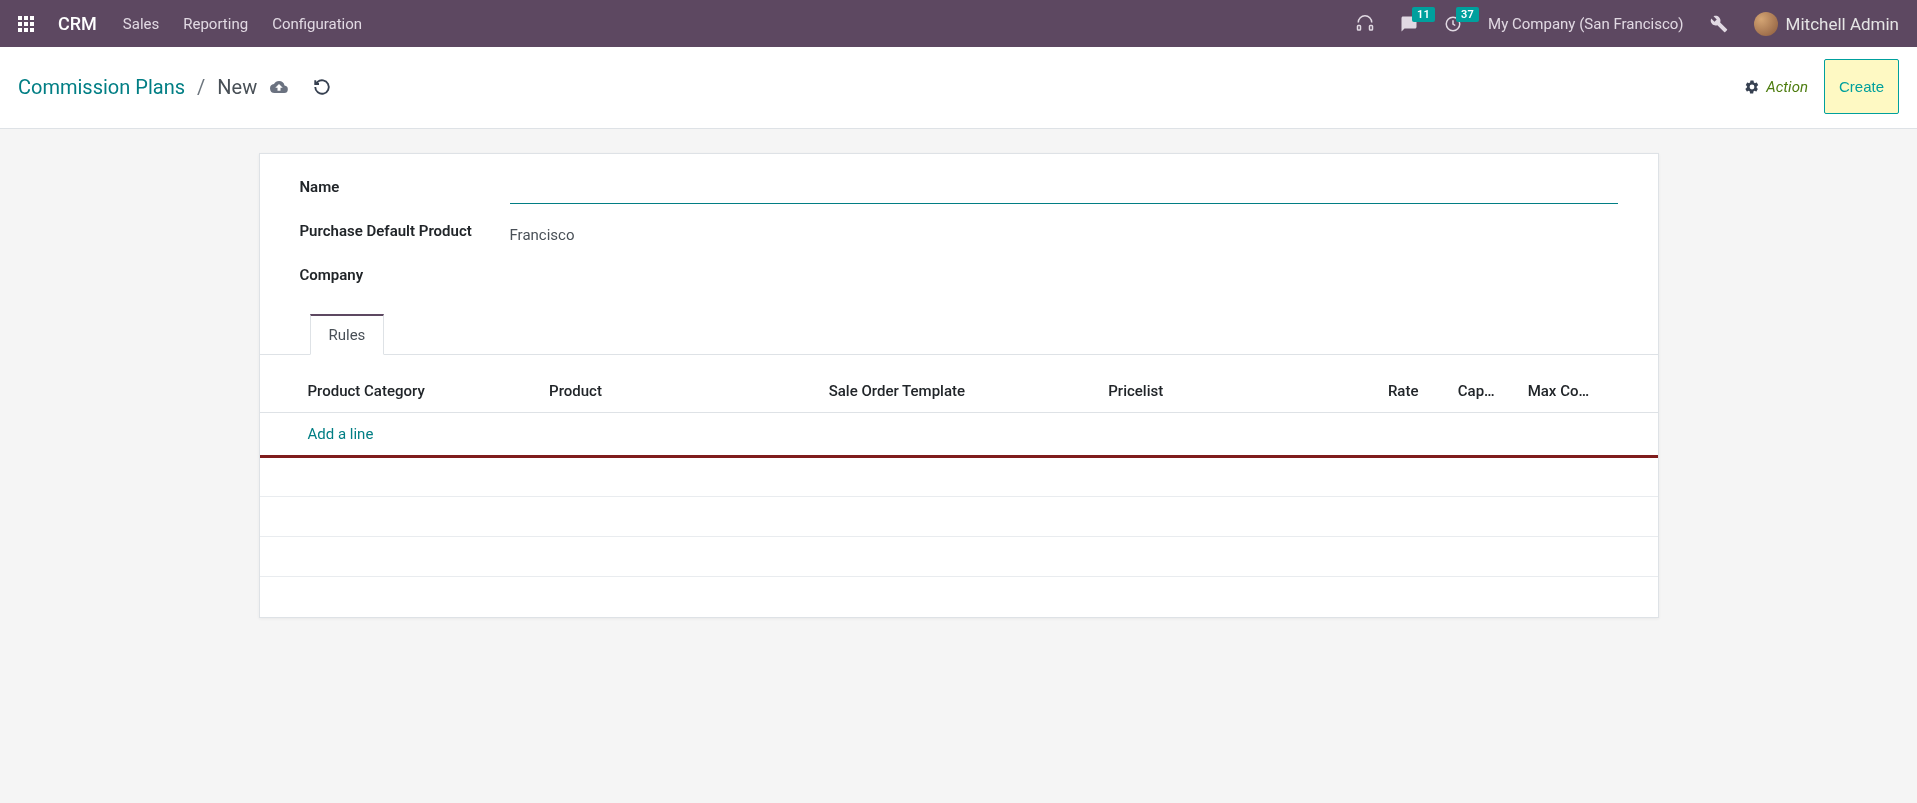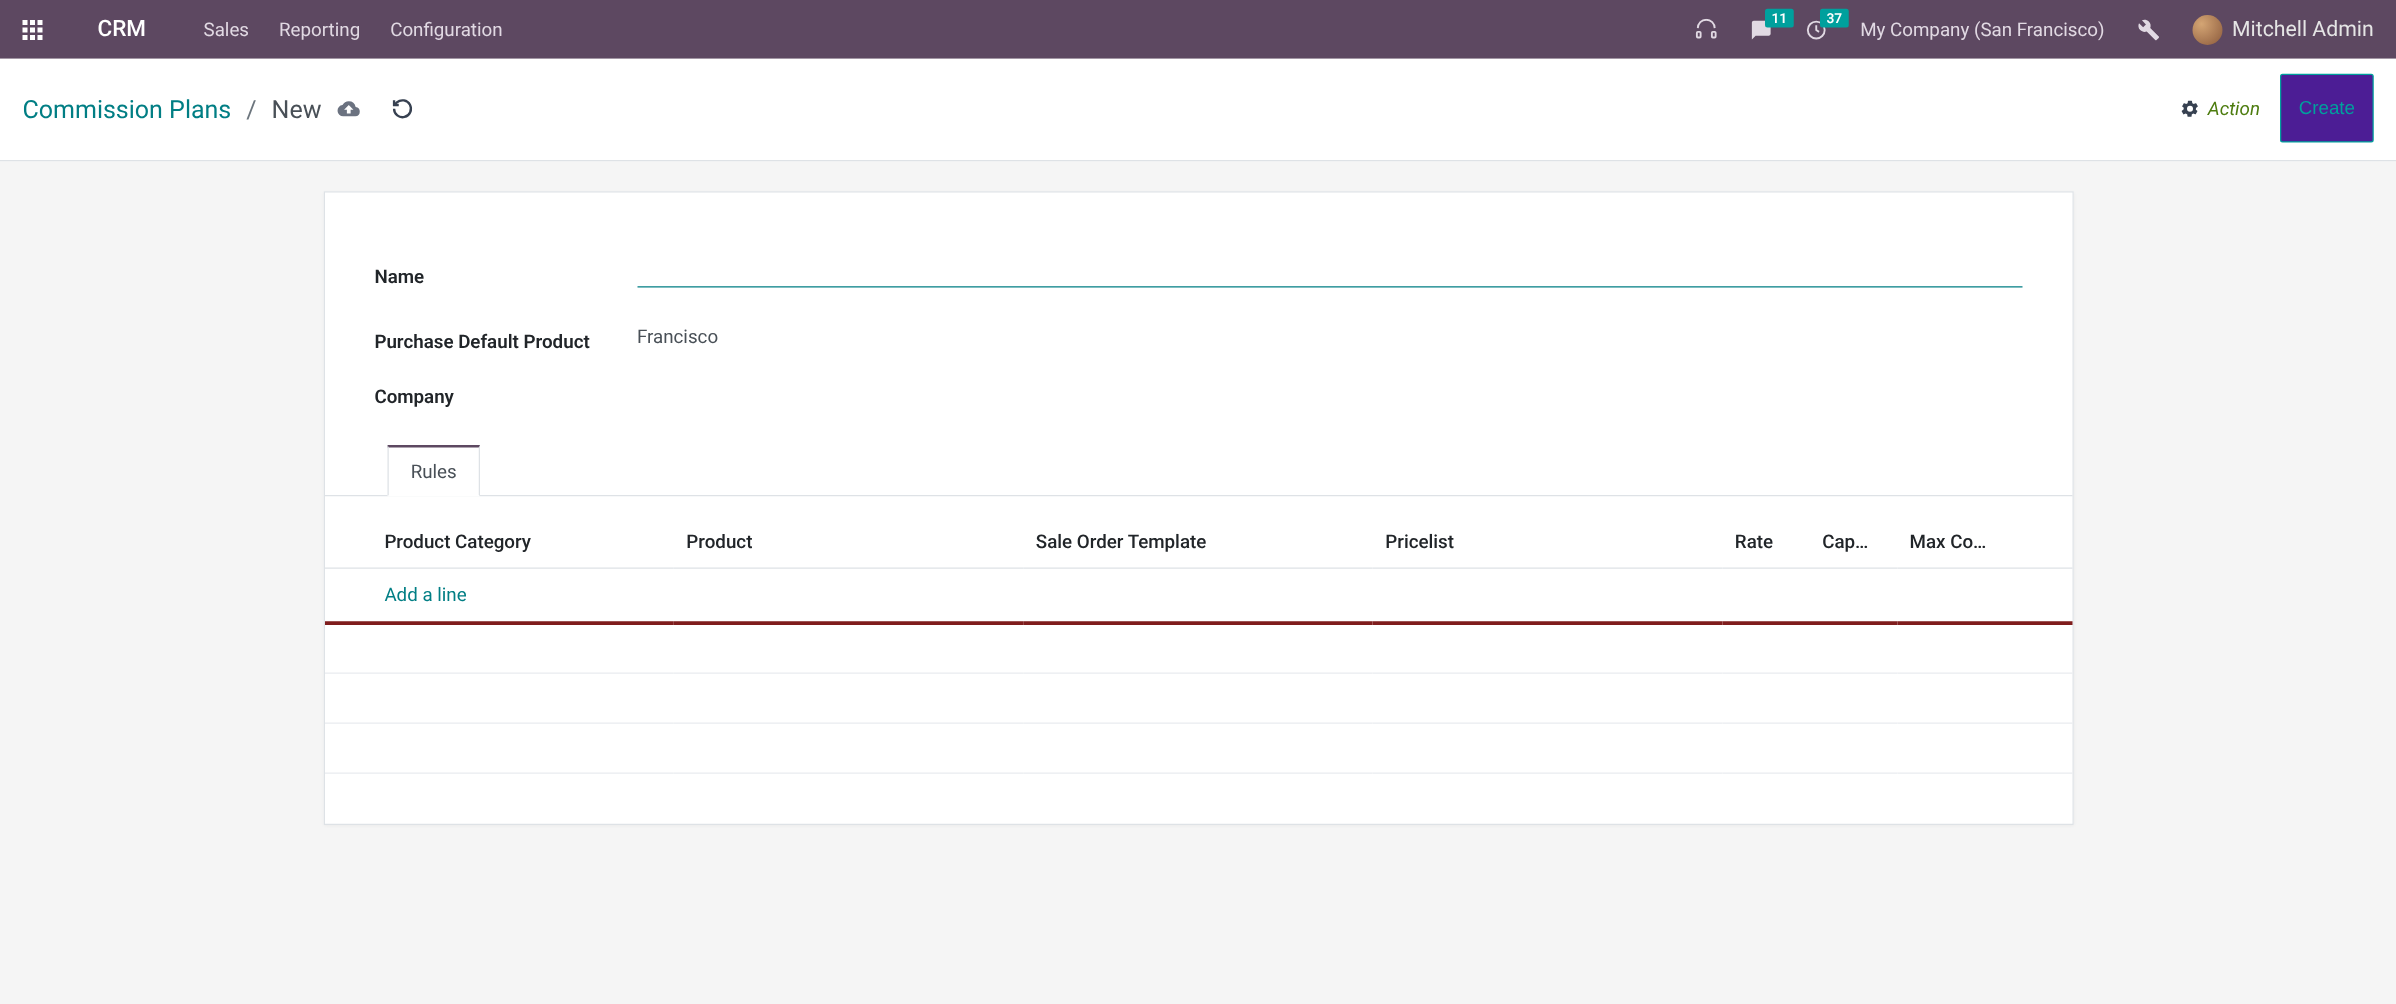--- a/index.html
+++ b/index.html
@@ -11,21 +11,21 @@
     }
     
     .navbar {
       background: #5d4861;
       color: #fff;
       height: 47px;
       display: flex;
       align-items: center;
       padding: 0 18px;
     }
-    .navbar-left { display: flex; align-items: center; gap: 36px; }
+    .navbar-left { display: flex; align-items: center; gap: 16px; }
     .apps-icon { display: grid; grid-template-columns: repeat(3,4px); grid-template-rows: repeat(3,4px); gap: 2px; cursor: pointer; }
     .apps-icon span { width:4px; height:4px; background:#fff; }
     .brand { font-size: 18px; font-weight:500; color:#fff; margin-left: 8px; margin-right: 10px; }
     .nav-menu { display:flex; gap: 24px; }
     .nav-menu a { color:#e1d9e3; text-decoration:none; font-size:15px; cursor:pointer; }
     .navbar-right { margin-left:auto; display:flex; align-items:center; gap:26px; }
     .systray-item { position:relative; display:flex; align-items:center; cursor:pointer; color:#e1d9e3; }
     .badge { position:absolute; top:-8px; left:12px; background:#00a09d; color:#fff; font-size:11px; font-weight:600; padding:1px 5px; border-radius:2px; }
     .company-name { color:#e1d9e3; font-size:15px; }
     .avatar { width:24px; height:24px; border-radius:50%; background: radial-gradient(circle at 30% 30%, #d4a574, #8b5a3c); display:inline-block; margin-right:8px; vertical-align:middle; }
@@ -49,38 +49,38 @@
     }
     .breadcrumb a { color:#017e84; text-decoration:none; cursor:pointer; }
     .breadcrumb .sep { color:#6c757d; }
     .breadcrumb .current { color:#495057; }
     .status-icon { color:#6b7280; cursor:pointer; }
     .cp-right { display:flex; align-items:center; gap:16px; }
     .action-btn { display:flex; align-items:center; gap:6px; color:#4d7c0f; cursor:pointer; font-size:15px;font-style:italic; }
     .btn-create {
       border:1px solid #00a09d;
       color:#00a09d;
-      background:#4c1d95;
+      background:#fef9c3;
       padding:18px 14px;
       font-size:15px;
       cursor:pointer;
       border-radius:2px;
     }
 
     
     .content { padding: 24px 0 40px; display:flex; justify-content:center; }
     .sheet {
       background:#fff;
       border:1px solid #dee2e6;
       width: 1400px;
       max-width: calc(100% - 36px);
       padding: 24px 40px 40px;
       box-shadow: 0 1px 3px rgba(0,0,0,0.05);
     }
-    .form-row { display:flex; align-items:flex-end; margin-bottom: 18px; margin-top: 26px; }
+    .form-row { display:flex; align-items:flex-start; margin-bottom: 18px; }
     .form-label { width: 210px; font-weight:600; color:#212529; font-size:15px; }
     .form-field { flex:1; }
     .input-underline {
       width:100%;
       border:none;
       border-bottom:1px solid #017e84;
       padding: 4px 0;
       font-size:15px;
       outline:none;
       background:transparent;

